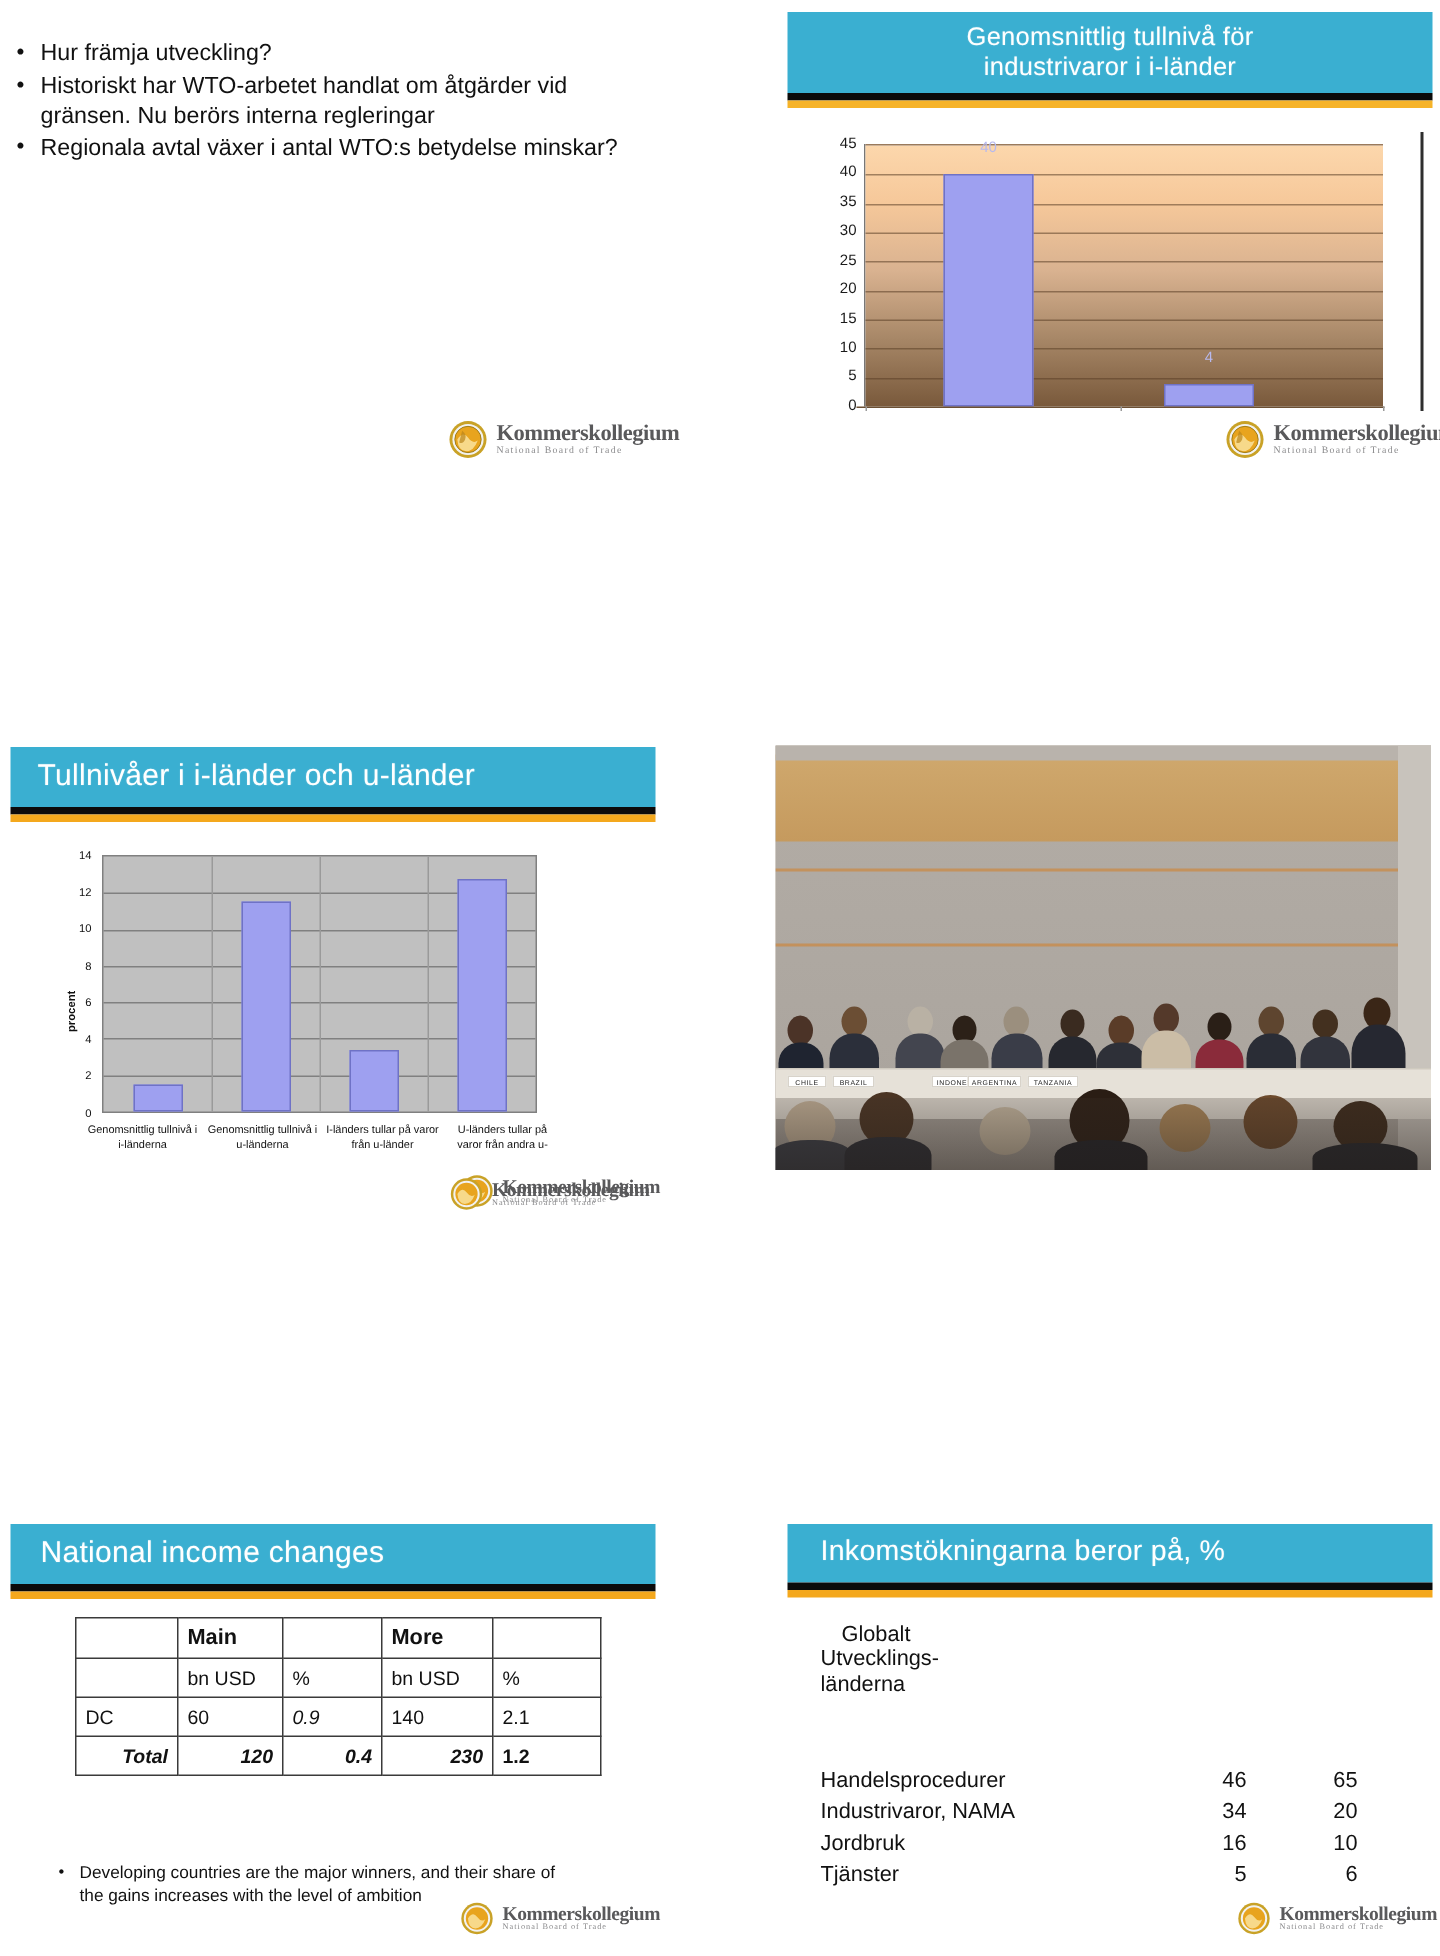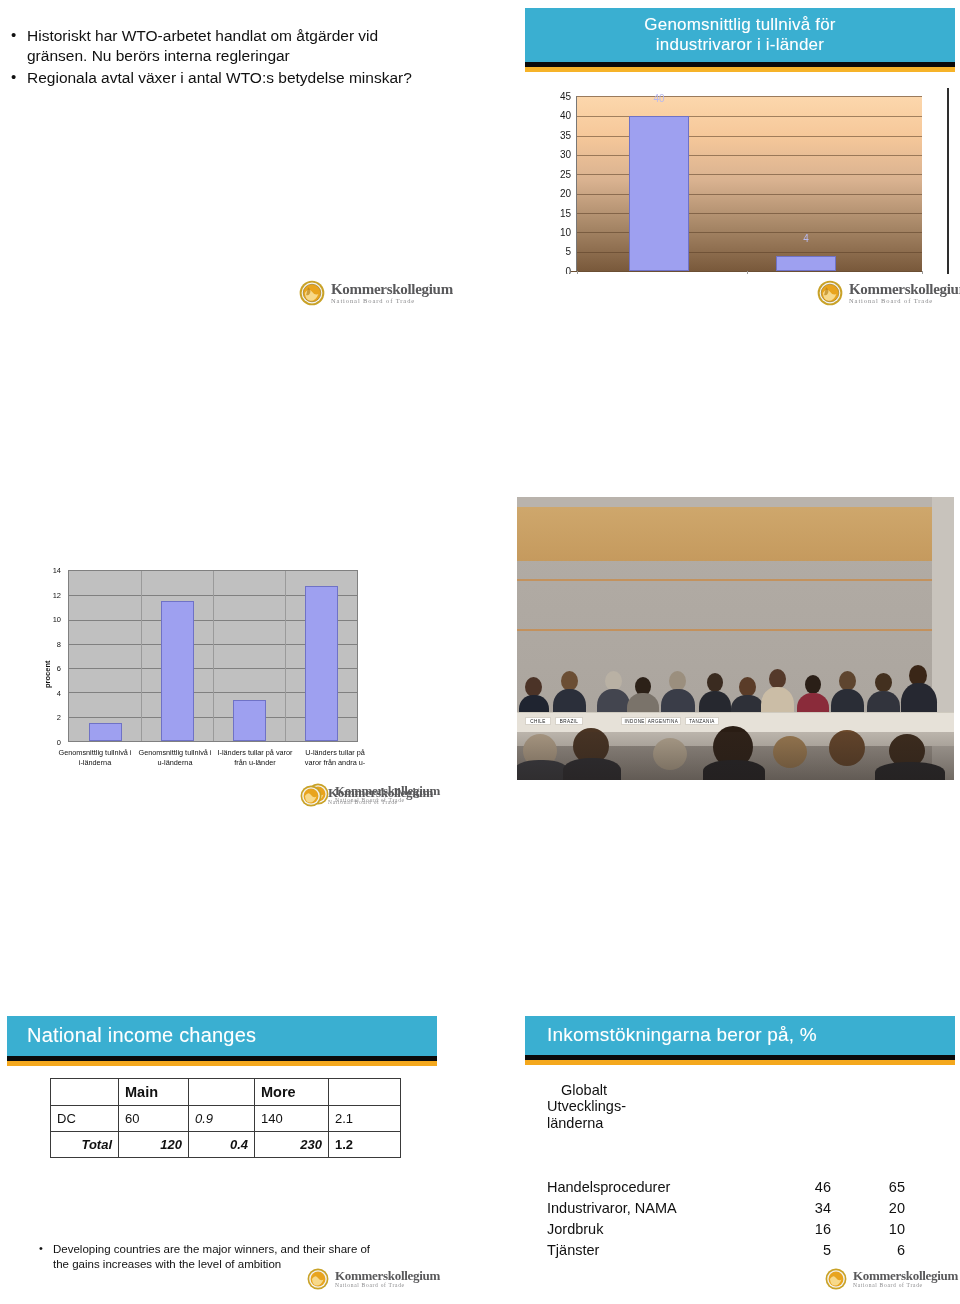--- a/index.html
+++ b/index.html
@@ -162,20 +162,21 @@
 </style>
 </head>
 <body>
 
 <div class="page">
 
   <div class="slide" style="left:7px; top:8px; width:430px; height:310px;">
 
 
     <ul class="bullets" style="margin-top:18px; padding-right:12px;">
+      <li>Hur främja utveckling?</li>
       <li>Historiskt har WTO-arbetet handlat om åtgärder vid gränsen. Nu berörs interna regleringar</li>
       <li>Regionala avtal växer i antal WTO:s betydelse minskar?</li>
     </ul>
 
     <div class="logo" style="position:absolute; left:292px; top:272px;">
       <span class="logo-mark">
         <svg viewBox="0 0 40 40" width="26" height="26">
           <circle cx="20" cy="20" r="19" fill="#c9a227"></circle>
           <circle cx="20" cy="20" r="16" fill="#f2f2f0"></circle>
           <circle cx="20" cy="20" r="13.5" fill="#e8a41e"></circle>
@@ -261,20 +262,25 @@
       </span>
       <span class="logo-txt">
         <span class="logo-name">Kommerskollegium</span>
         <span class="logo-sub">National Board of Trade</span>
       </span>
     </div>
   </div>
 
   <div class="slide" style="left:7px; top:498px; width:430px; height:310px;">
 
+    <div class="banner" style="width:430px;">
+      <div class="banner-bar" style="text-align:left; padding-left:18px; font-size:20px;">Tullnivåer i i-länder och u-länder</div>
+      <div class="banner-black"></div>
+      <div class="banner-amber"></div>
+    </div>
 
     <div class="c2-wrap" style="left:32px; top:72px; width:355px; height:215px;">
 
       <div class="c2-ytitle" style="left:4px; top:118px;">procent</div>
 
       <div class="c2-ylabels" style="left:8px; top:0; height:172px;">
         <span style="top:0%">14</span>
         <span style="top:14.29%">12</span>
         <span style="top:28.57%">10</span>
         <span style="top:42.86%">8</span>
@@ -418,20 +424,27 @@
       </colgroup>
       <tbody>
         <tr>
           <td></td>
           <td class="hd">Main</td>
           <td></td>
           <td class="hd">More</td>
           <td></td>
         </tr>
         <tr>
+          <td></td>
+          <td>bn USD</td>
+          <td>%</td>
+          <td>bn USD</td>
+          <td>%</td>
+        </tr>
+        <tr>
           <td>DC</td>
           <td>60</td>
           <td class="it">0.9</td>
           <td>140</td>
           <td>2.1</td>
         </tr>
         <tr>
           <td class="bi">Total</td>
           <td class="bi">120</td>
           <td class="bi">0.4</td>

